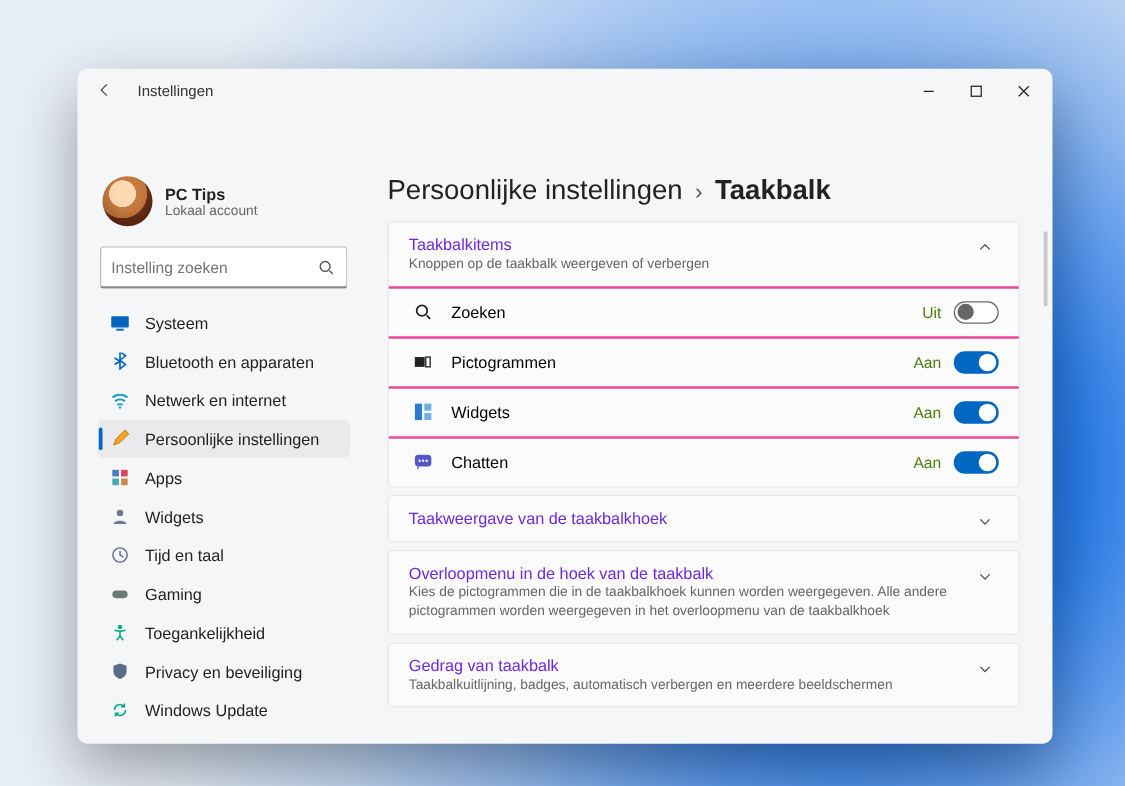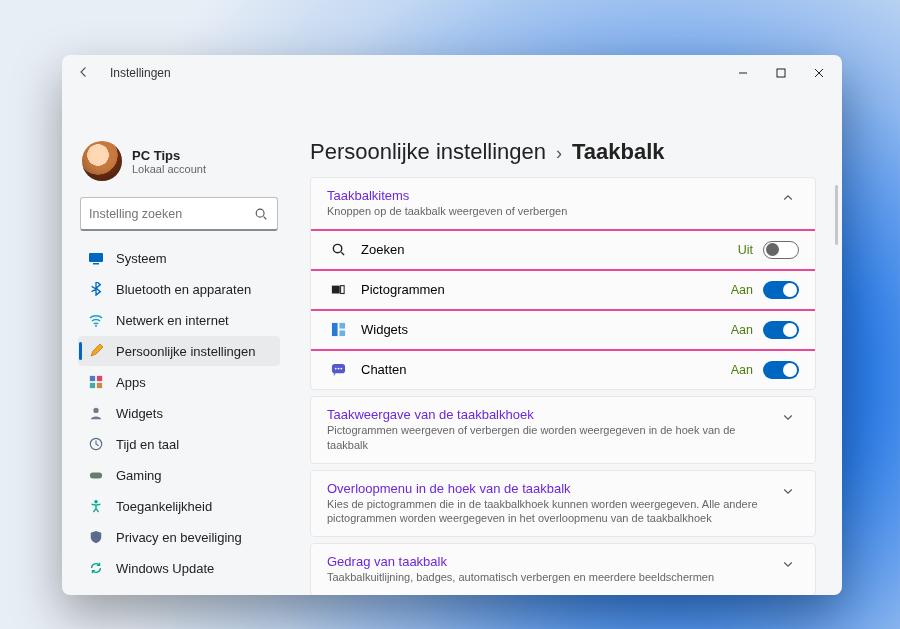--- a/index.html
+++ b/index.html
@@ -315,21 +315,20 @@
           <span class="label">Chatten</span>
           <span class="state">Aan</span>
           <span class="toggle on"></span>
         </div>
       </div>
 
       <div class="card">
         <div class="section-header">
           <div class="txt">
             <div class="title">Taakweergave van de taakbalkhoek</div>
-            <div class="sub">Pictogrammen weergeven of verbergen die worden weergegeven in de hoek van de taakbalk</div>
           </div>
           <div class="chev">
             <svg width="12" height="12" viewBox="0 0 16 16">
                 <path d="M3 6l5 5 5-5" fill="none" stroke="#555" stroke-width="1.5"></path>
               </svg>
           </div>
         </div>
       </div>
 
       <div class="card">

